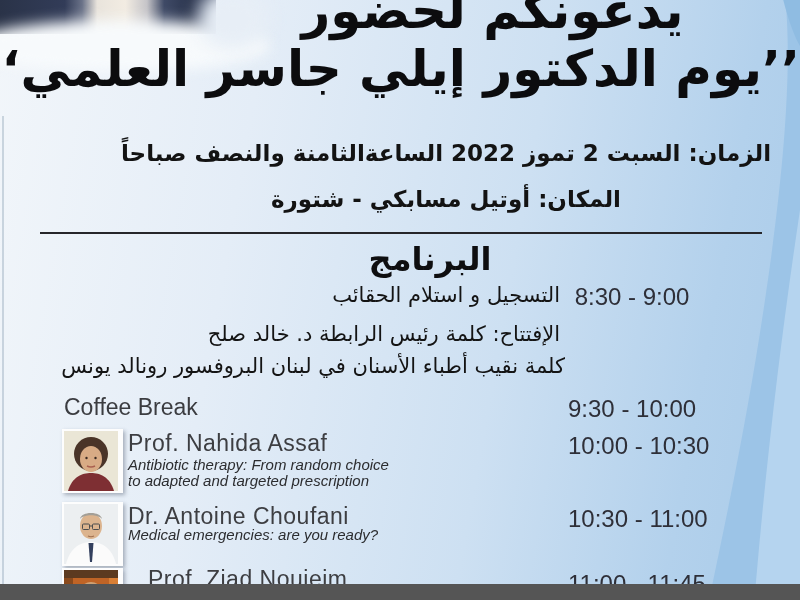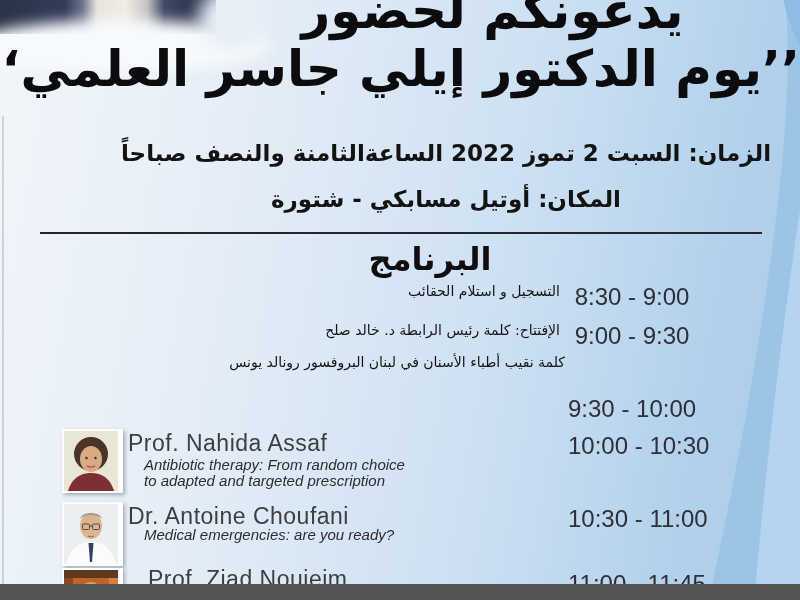--- a/index.html
+++ b/index.html
@@ -33,21 +33,21 @@
   .meta-line{position:absolute;left:76px;width:740px;text-align:center;
     font-weight:700;color:#131313;font-size:23px;}
   .meta-datetime{top:140px;}
   .meta-location{top:186px;}
 
   .divider{position:absolute;left:40px;top:232px;width:722px;height:2px;background:#26262a;}
 
   .program-heading{position:absolute;left:60px;top:240px;width:740px;text-align:center;
     font-size:32px;font-weight:700;color:#0e0e10;}
 
-  .session-title{position:absolute;font-size:14px;color:#141414;text-align:right;}
+  .session-title{position:absolute;font-size:21px;color:#141414;text-align:right;}
   .row0-title{right:240px;top:283px;}
   .row1-title{right:240px;top:322px;}
   .row1-subtitle{right:235px;top:354px;}
 
   .time{position:absolute;left:568px;width:128px;text-align:center;
     font-family:"Liberation Sans",sans-serif;font-size:24px;color:#2e2f38;}
   .time0{top:283px;} .time1{top:322px;} .time2{top:395px;}
   .time3{top:432px;} .time4{top:505px;} .time5{top:570px;}
 
   .break-label{position:absolute;left:64px;top:394px;
@@ -58,21 +58,21 @@
     box-shadow:2px 2px 4px rgba(60,70,90,.40);background:#ddd;}
   .photo3{top:429px;} .photo4{top:502px;} .photo5{top:568px;}
   .speaker-photo svg{display:block;width:54px;height:60px;}
 
   .speaker-name{position:absolute;left:128px;
     font-family:"Liberation Sans",sans-serif;font-size:23px;color:#3d3e42;letter-spacing:.5px;}
   .name3{top:430px;} .name4{top:503px;} .name5{top:566px;margin-left:20px;}
 
   .talk-title{position:absolute;left:128px;
     font-family:"Liberation Sans",sans-serif;font-style:italic;font-size:15px;
-    color:#2c2d30;line-height:16px;padding-left:16px;}
+    color:#2c2d30;line-height:16px;}
   .talk3{top:457px;} .talk4{top:527px;} .talk5{top:592px;}
 </style>
 </head>
 <body>
 
 <div class="poster">
 
   <svg class="bg-swoosh" viewBox="0 0 800 600" preserveAspectRatio="none" aria-hidden="true">
     <path d="M785,-5 C792,60 786,160 765,300 C748,415 728,510 708,605 L810,605 L810,-5 Z" fill="#9cc4e7"></path>
     <path d="M800,210 C782,330 766,460 754,605 L810,605 L810,210 Z" fill="#b5d4ef"></path>
@@ -93,22 +93,22 @@
 
   <div class="divider"></div>
 
   <div class="program-heading ar">البرنامج</div>
 
   <div class="session-title row0-title ar nowrap">التسجيل و استلام الحقائب</div>
   <div class="time time0 nowrap">8:30 - 9:00</div>
 
   <div class="session-title row1-title ar nowrap">الإفتتاح: كلمة رئيس الرابطة د. خالد صلح</div>
   <div class="session-title row1-subtitle ar nowrap">كلمة نقيب أطباء الأسنان في لبنان البروفسور رونالد يونس</div>
-  <div class="time time1 nowrap">9:00 - 9:30</div>
 
+  <div class="break-label nowrap">Coffee Break</div>
   <div class="time time2 nowrap">9:30 - 10:00</div>
 
   <div class="speaker-photo photo3">
     <svg viewBox="0 0 54 60" aria-hidden="true">
       <rect width="54" height="60" fill="#eae6d6"></rect>
       <ellipse cx="27" cy="23" rx="17" ry="17" fill="#4a3428"></ellipse>
       <ellipse cx="27" cy="28" rx="11" ry="13" fill="#d8ab85"></ellipse>
       <circle cx="22.5" cy="27" r="1.2" fill="#3a2a22"></circle>
       <circle cx="31.5" cy="27" r="1.2" fill="#3a2a22"></circle>
       <path d="M23,35 Q27,37 31,35" stroke="#a9604f" stroke-width="1.4" fill="none"></path>

